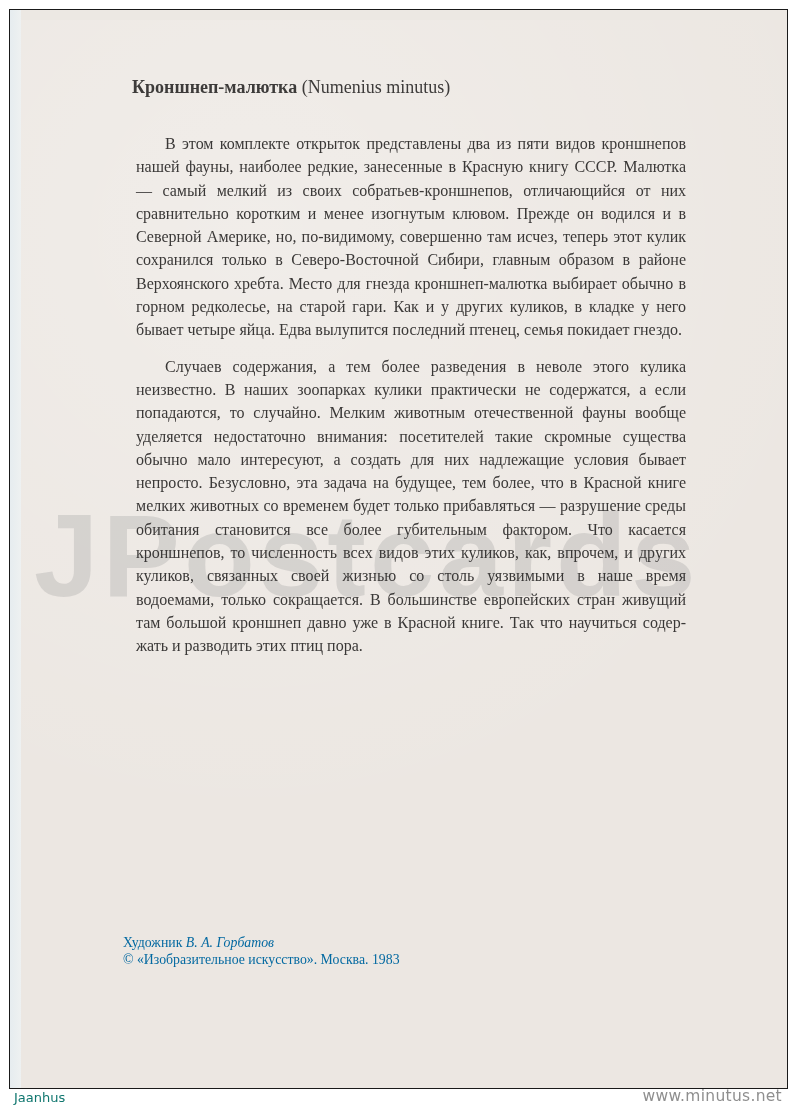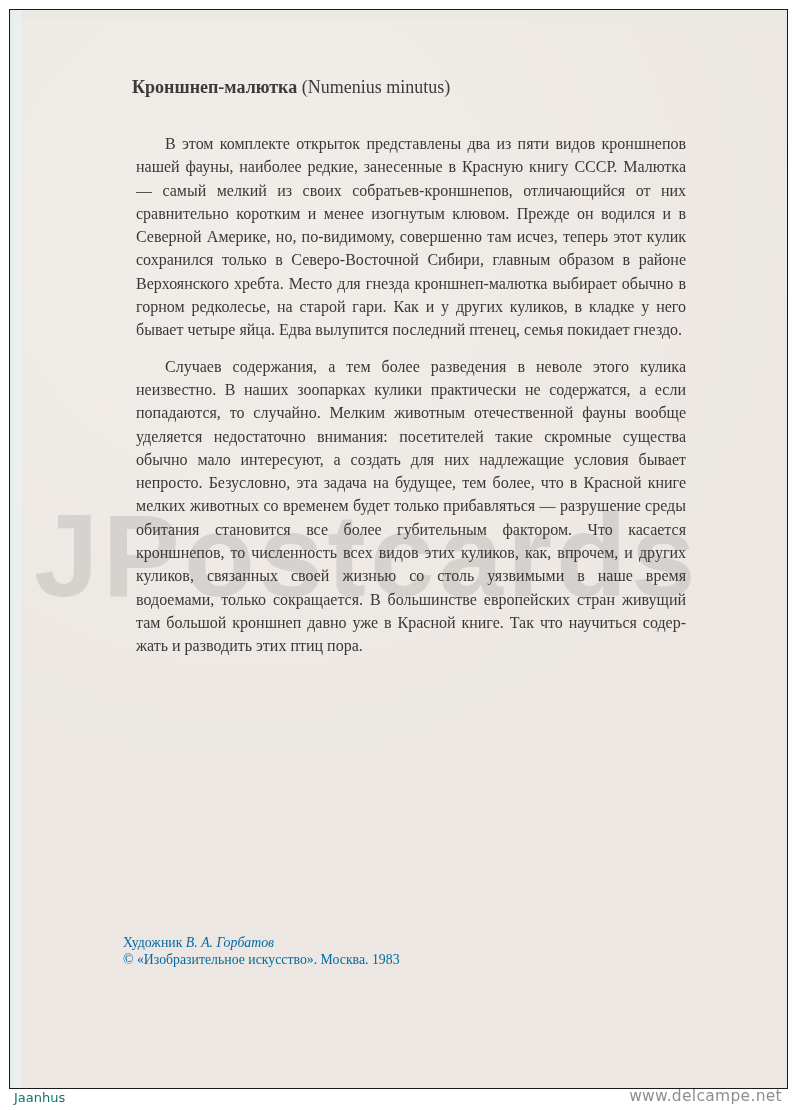--- a/index.html
+++ b/index.html
@@ -145,13 +145,13 @@
     <div class="line">
       <span>Художник</span>
       <i>В. А. Горбатов</i>
     </div>
     <div class="line">©  «Изобразительное искусство». Москва. 1983</div>
   </div>
 
 </div>
 
 <div class="site-left">Jaanhus</div>
-<div class="site-right">www.delcampe.net</div>
+<div class="site-right">www.minutus.net</div>
 
 </body></html>

